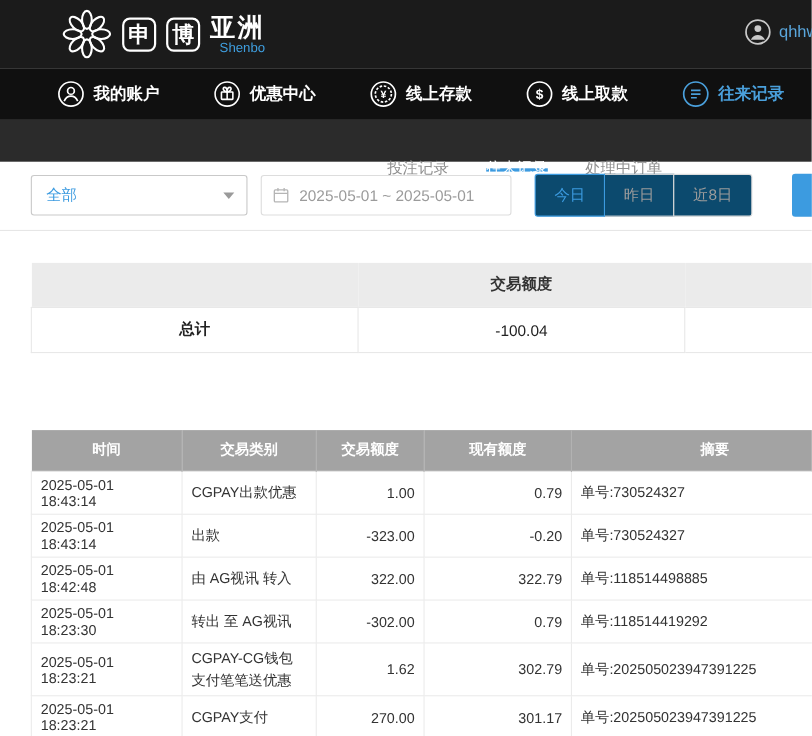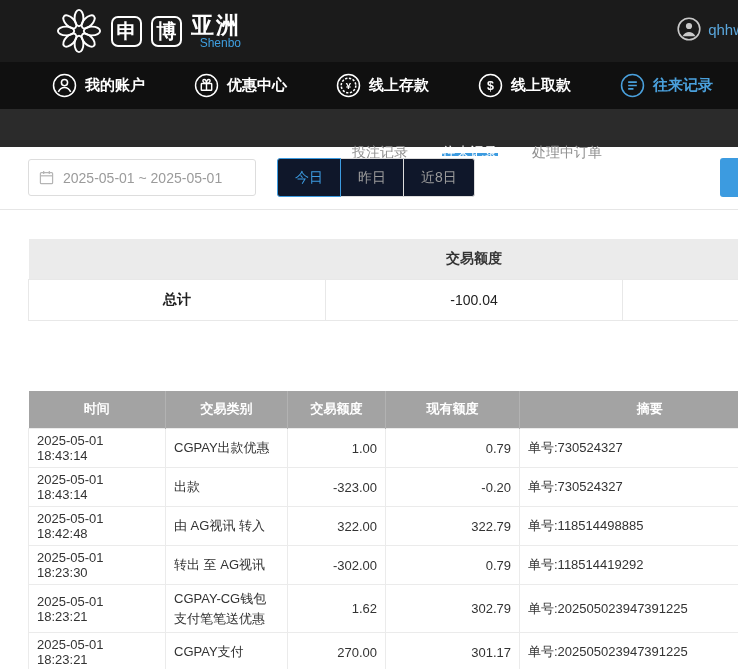--- a/index.html
+++ b/index.html
@@ -40,21 +40,21 @@
     padding: 11px 0 12px 28px; border-bottom: 1px solid #e6e6e6; position: relative; }
   .select-box { width: 197px; height: 37px; border: 1px solid #c9c9c9; border-radius: 3px;
     display: flex; align-items: center; justify-content: space-between;
     padding: 0 11px 0 13px; color: #3c9be0; font-size: 14px; cursor: pointer; background:#fff; }
   .caret { width: 0; height: 0; border-left: 5px solid transparent;
     border-right: 5px solid transparent; border-top: 6px solid #9a9a9a; }
   .date-box { width: 228px; height: 37px; border: 1px solid #ddd; border-radius: 3px;
     display: flex; align-items: center; gap: 9px; padding: 0 10px;
     color: #9b9b9b; font-size: 14px; cursor: pointer; background:#fff; }
   .btn-group { display: flex; margin-left: 10px; }
-  .quick-btn { height: 39px; padding: 0 17px; border: 1px solid #ddd; background: #0f172a;
+  .quick-btn { height: 39px; padding: 0 17px; border: 1px solid #ddd; background: #0c4a6e;
     color: #9b9b9b; font-size: 14px; margin-left: -1px; cursor: pointer;
     display: flex; align-items: center; }
   .quick-btn:first-child { border-radius: 3px 0 0 3px; }
   .quick-btn:last-child { border-radius: 0 3px 3px 0; }
   .quick-btn.active { border-color: #3c9be0; color: #3c9be0; position: relative; z-index: 1; }
   .search-btn { margin-left: auto; margin-right: -44px; width: 62px; height: 39px;
     background: #3c9be0; border: none; border-radius: 3px; cursor: pointer; flex: 0 0 auto; }
 
   
   .summary-wrap { margin: 29px 0 0 28px; }
@@ -156,20 +156,24 @@
   </div>
 </nav>
 
 <div class="subnav">
   <div class="tab">投注记录</div>
   <div class="tab active">往来记录</div>
   <div class="tab">处理中订单</div>
 </div>
 
 <div class="filterbar">
+  <div class="select-box">
+    <span>全部</span>
+    <span class="caret"></span>
+  </div>
   <div class="date-box">
     <svg width="15" height="15" viewBox="0 0 16 16" fill="none" stroke="#b5b5b5" stroke-width="1.3">
       <rect x="1.5" y="2.8" width="13" height="11.7" rx="1"></rect>
       <line x1="1.5" y1="6.2" x2="14.5" y2="6.2"></line>
       <line x1="5" y1="1" x2="5" y2="4.2"></line>
       <line x1="11" y1="1" x2="11" y2="4.2"></line>
     </svg>
     <span>2025-05-01 ~ 2025-05-01</span>
   </div>
   <div class="btn-group">

